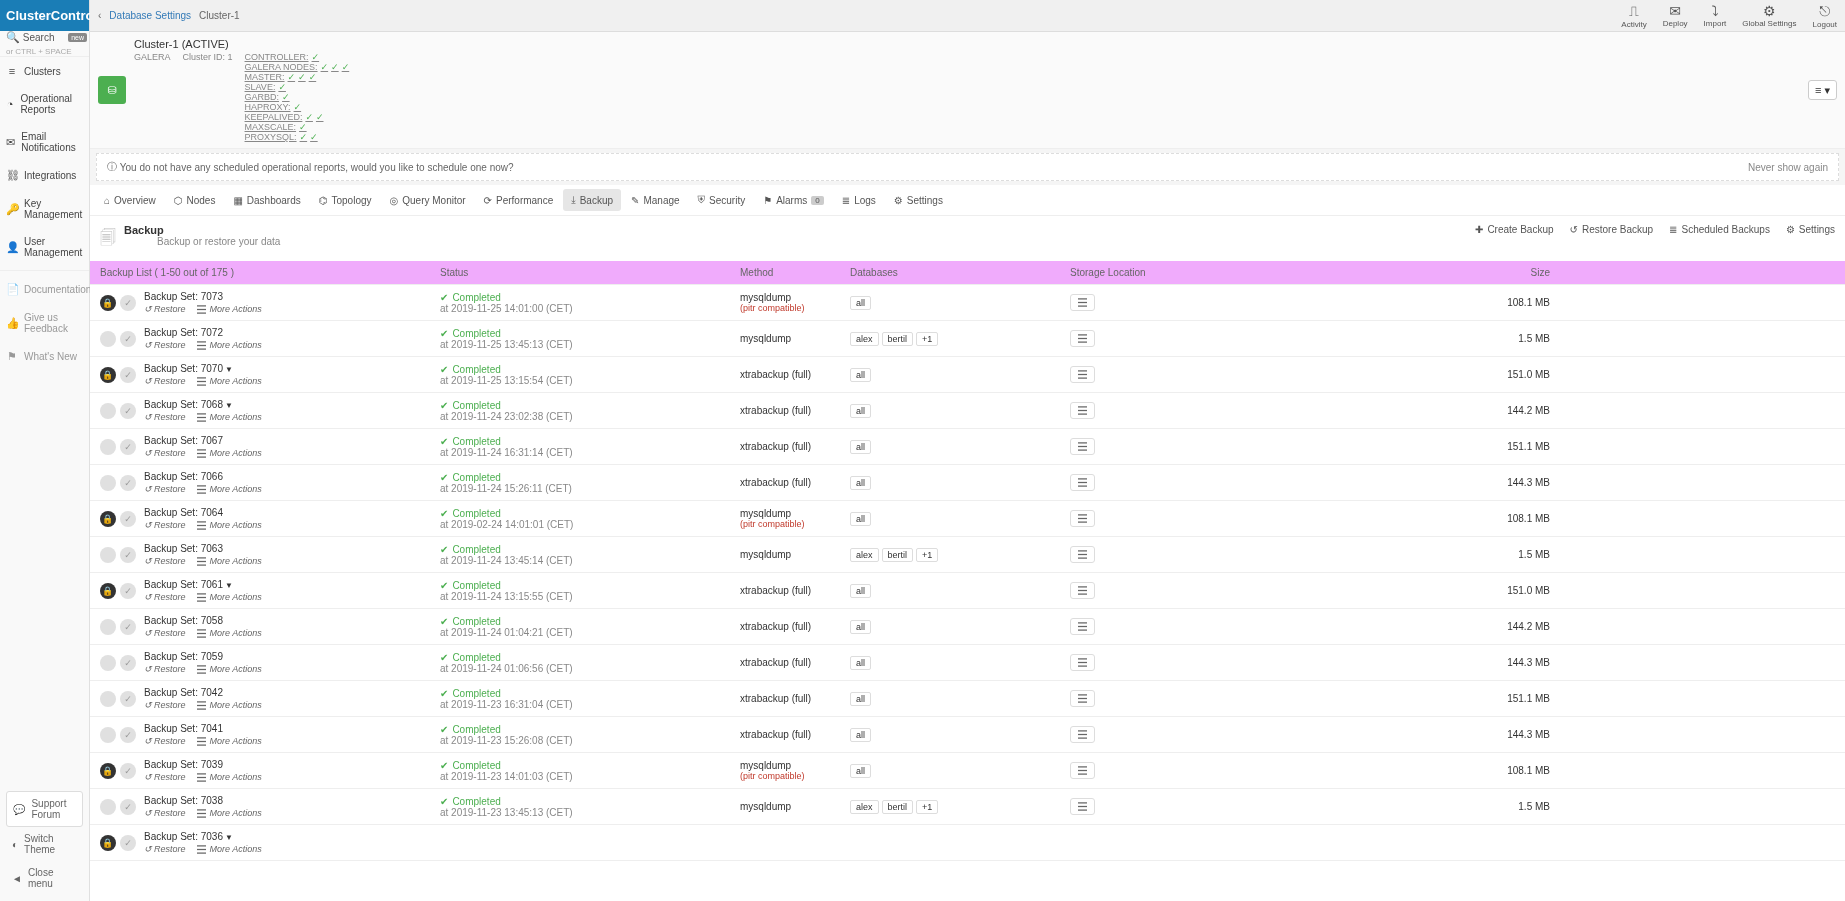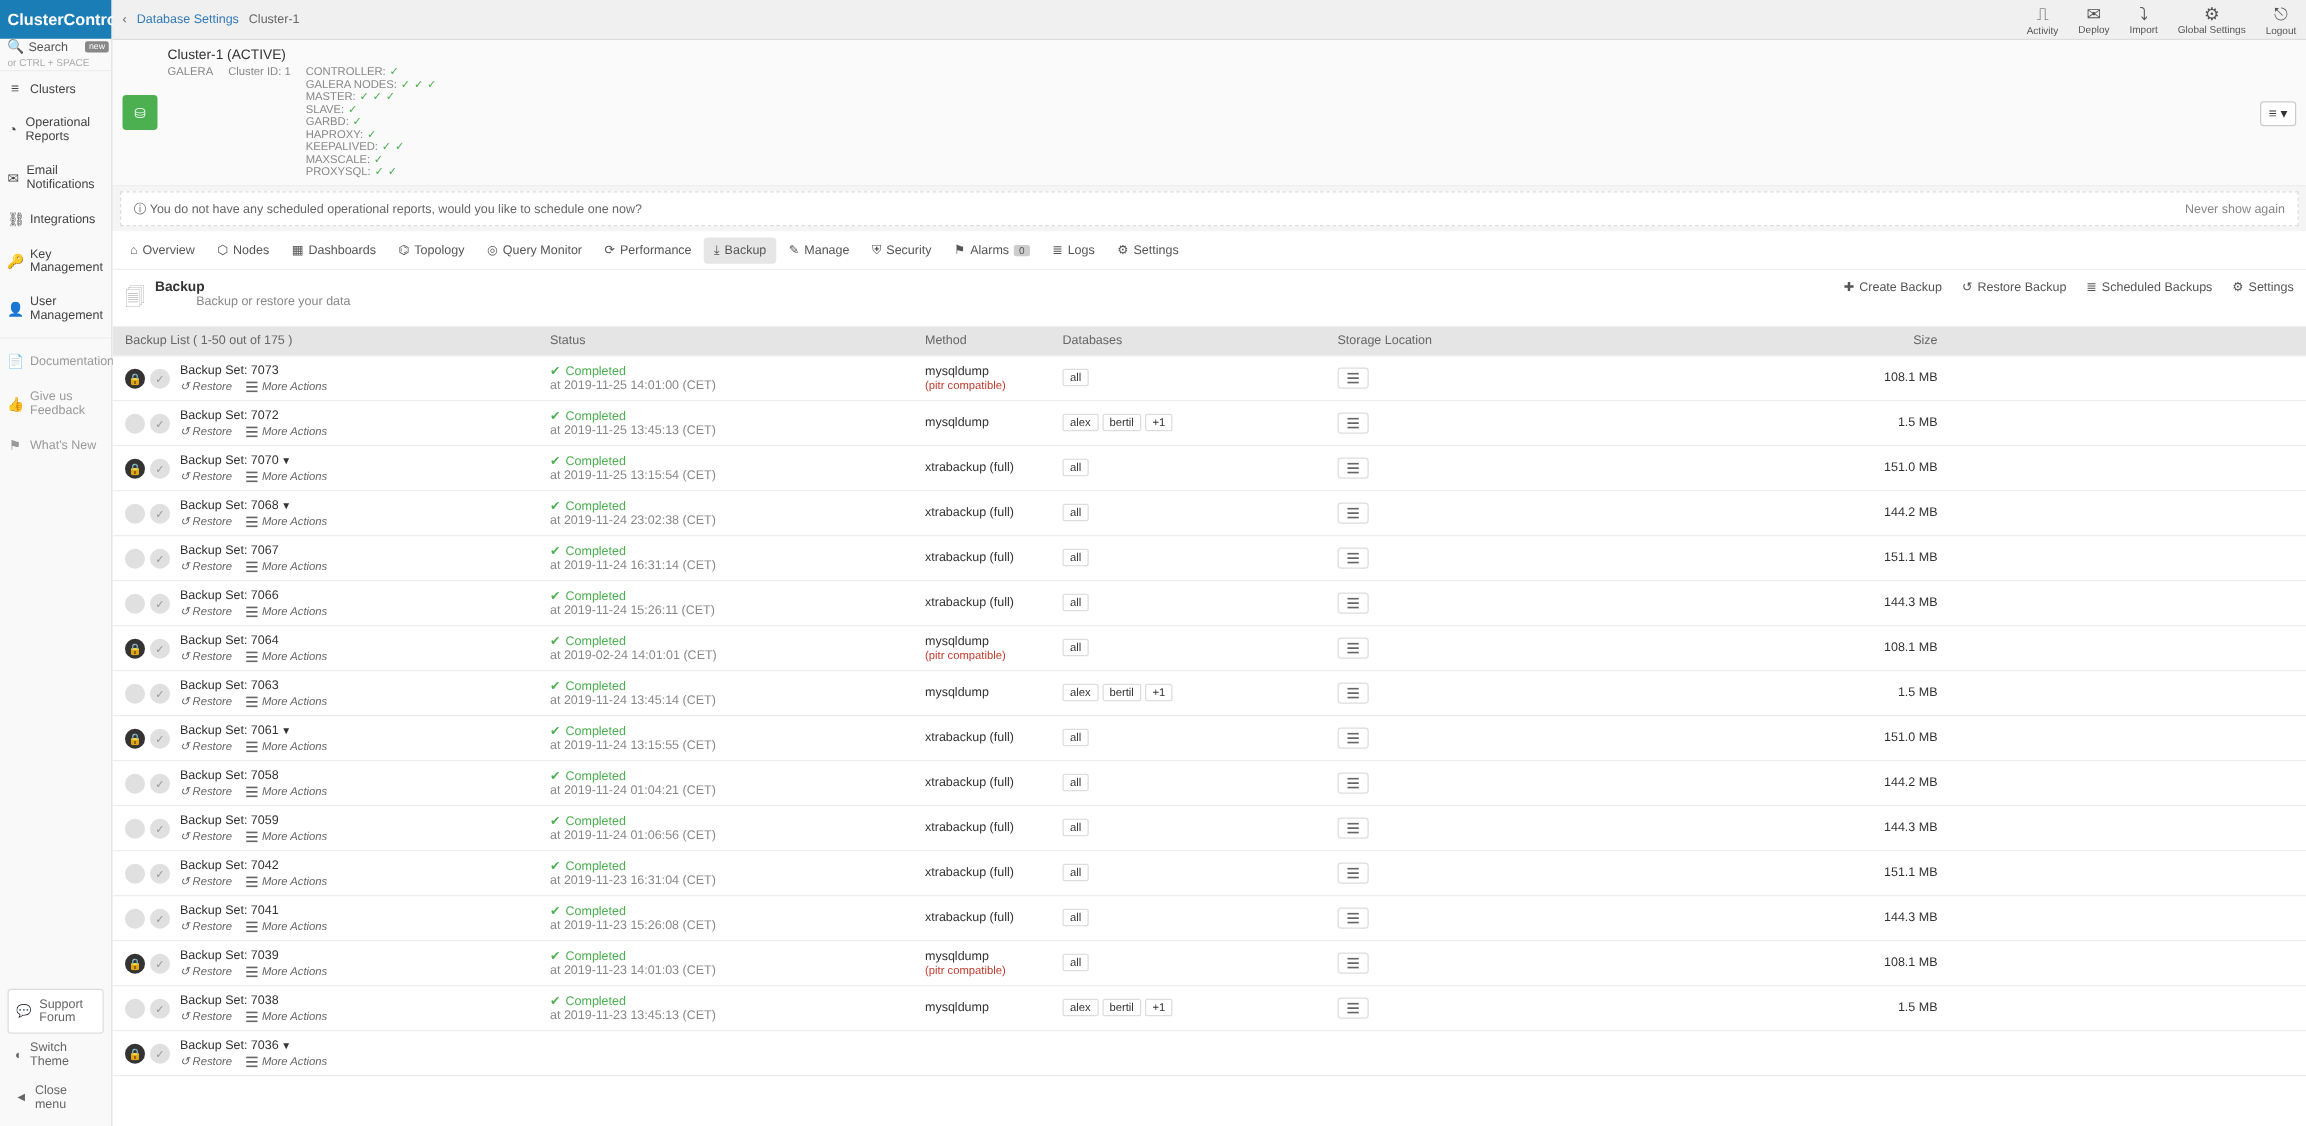--- a/index.html
+++ b/index.html
@@ -24,21 +24,21 @@
 .breadcrumb { display: flex; align-items: center; gap: 8px; font-size: 10px; color: #666; }
 .breadcrumb a { color: #337ab7; text-decoration: none; }
 .top-actions { margin-left: auto; display: flex; gap: 16px; }
 .top-action { display: flex; flex-direction: column; align-items: center; font-size: 8px; color: #555; cursor: pointer; }
 .top-action .icon { font-size: 14px; }
 
 .cluster-header { display: flex; align-items: center; background: #fafafa; border-bottom: 1px solid #eee; padding: 6px 8px; }
 .cluster-icon-box { width: 28px; height: 28px; background: #4caf50; border-radius: 3px; display: flex; align-items: center; justify-content: center; color: #fff; margin-right: 8px; }
 .cluster-title { font-size: 11px; font-weight: 400; }
 .cluster-meta { display: flex; gap: 12px; font-size: 9px; color: #888; margin-top: 2px; flex-wrap: wrap; }
-.meta-item { display: flex; align-items: center; gap: 3px; }
+.meta-item { display: flex; align-items: center; gap: 3px; text-decoration: underline; }
 .check { color: #4caf50; }
 .cluster-hdr-right { margin-left: auto; }
 .menu-toggle { border: 1px solid #ccc; padding: 3px 6px; border-radius: 3px; background: #fff; cursor: pointer; }
 
 .info-banner { display: flex; align-items: center; padding: 6px 10px; border: 1px dashed #ddd; margin: 4px 6px; background: #fff; font-size: 10px; color: #666; }
 .info-banner .dismiss { margin-left: auto; color: #888; cursor: pointer; }
 
 .tab-bar { display: flex; align-items: center; padding: 4px 6px; gap: 2px; border-bottom: 1px solid #eee; background: #fff; }
 .tab { display: flex; align-items: center; gap: 4px; padding: 5px 8px; font-size: 10px; color: #555; cursor: pointer; border-radius: 3px; }
 .tab.active { background: #e6e6e6; }
@@ -46,21 +46,21 @@
 
 .page-header { display: flex; align-items: flex-start; padding: 8px 10px; background: #fff; }
 .page-header .ph-icon { font-size: 16px; color: #bbb; margin-right: 8px; margin-top: 2px; }
 .page-header .ph-title { font-size: 11px; font-weight: 700; }
 .page-header .ph-sub { font-size: 10px; color: #888; padding-left: 33px; }
 .page-actions { margin-left: auto; display: flex; gap: 16px; font-size: 10px; }
 .page-action { color: #555; cursor: pointer; display: flex; align-items: center; gap: 4px; }
 
 .table-wrap { flex: 1; overflow: auto; background: #fff; }
 .table-header, .row { display: grid; grid-template-columns: 340px 300px 110px 220px 360px 120px; align-items: center; padding: 6px 10px; border-bottom: 1px solid #eee; }
-.table-header { background: #e5e5e5; font-size: 10px; color: #666; position: sticky; top: 0; }
+.table-header { background: #f0abfc; font-size: 10px; color: #666; position: sticky; top: 0; }
 .col-size { text-align: right; }
 .row { font-size: 10px; }
 .status-badge { display: inline-flex; align-items: center; gap: 4px; }
 
 .col1-wrap { display: flex; align-items: center; gap: 8px; }
 .circle-icons { display: flex; gap: 4px; }
 .circle { width: 16px; height: 16px; border-radius: 50%; background: #e0e0e0; display: flex; align-items: center; justify-content: center; font-size: 9px; color: #999; }
 .circle.dark { background: #333; color: #fff; }
 .backup-name { font-weight: 400; }
 .row-actions { display: flex; gap: 10px; font-size: 9px; color: #666; margin-top: 2px; }

